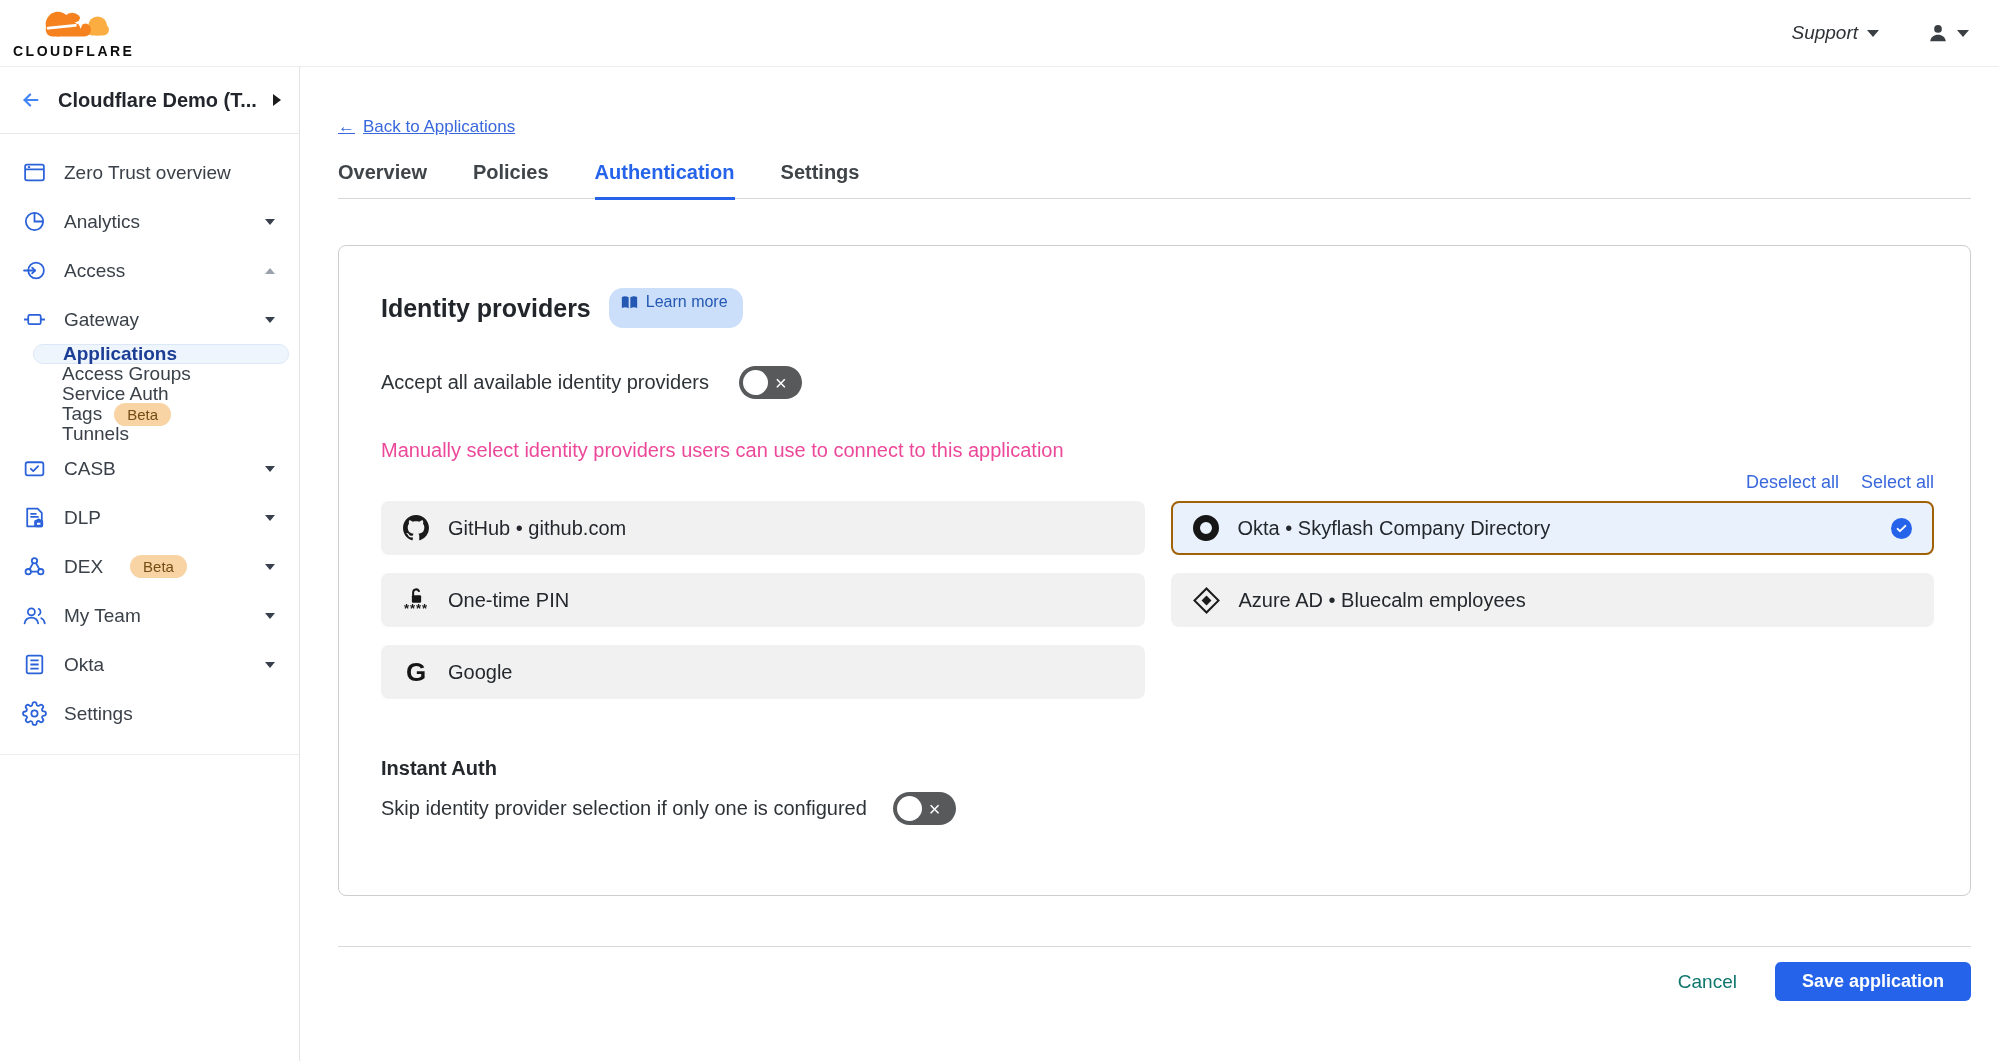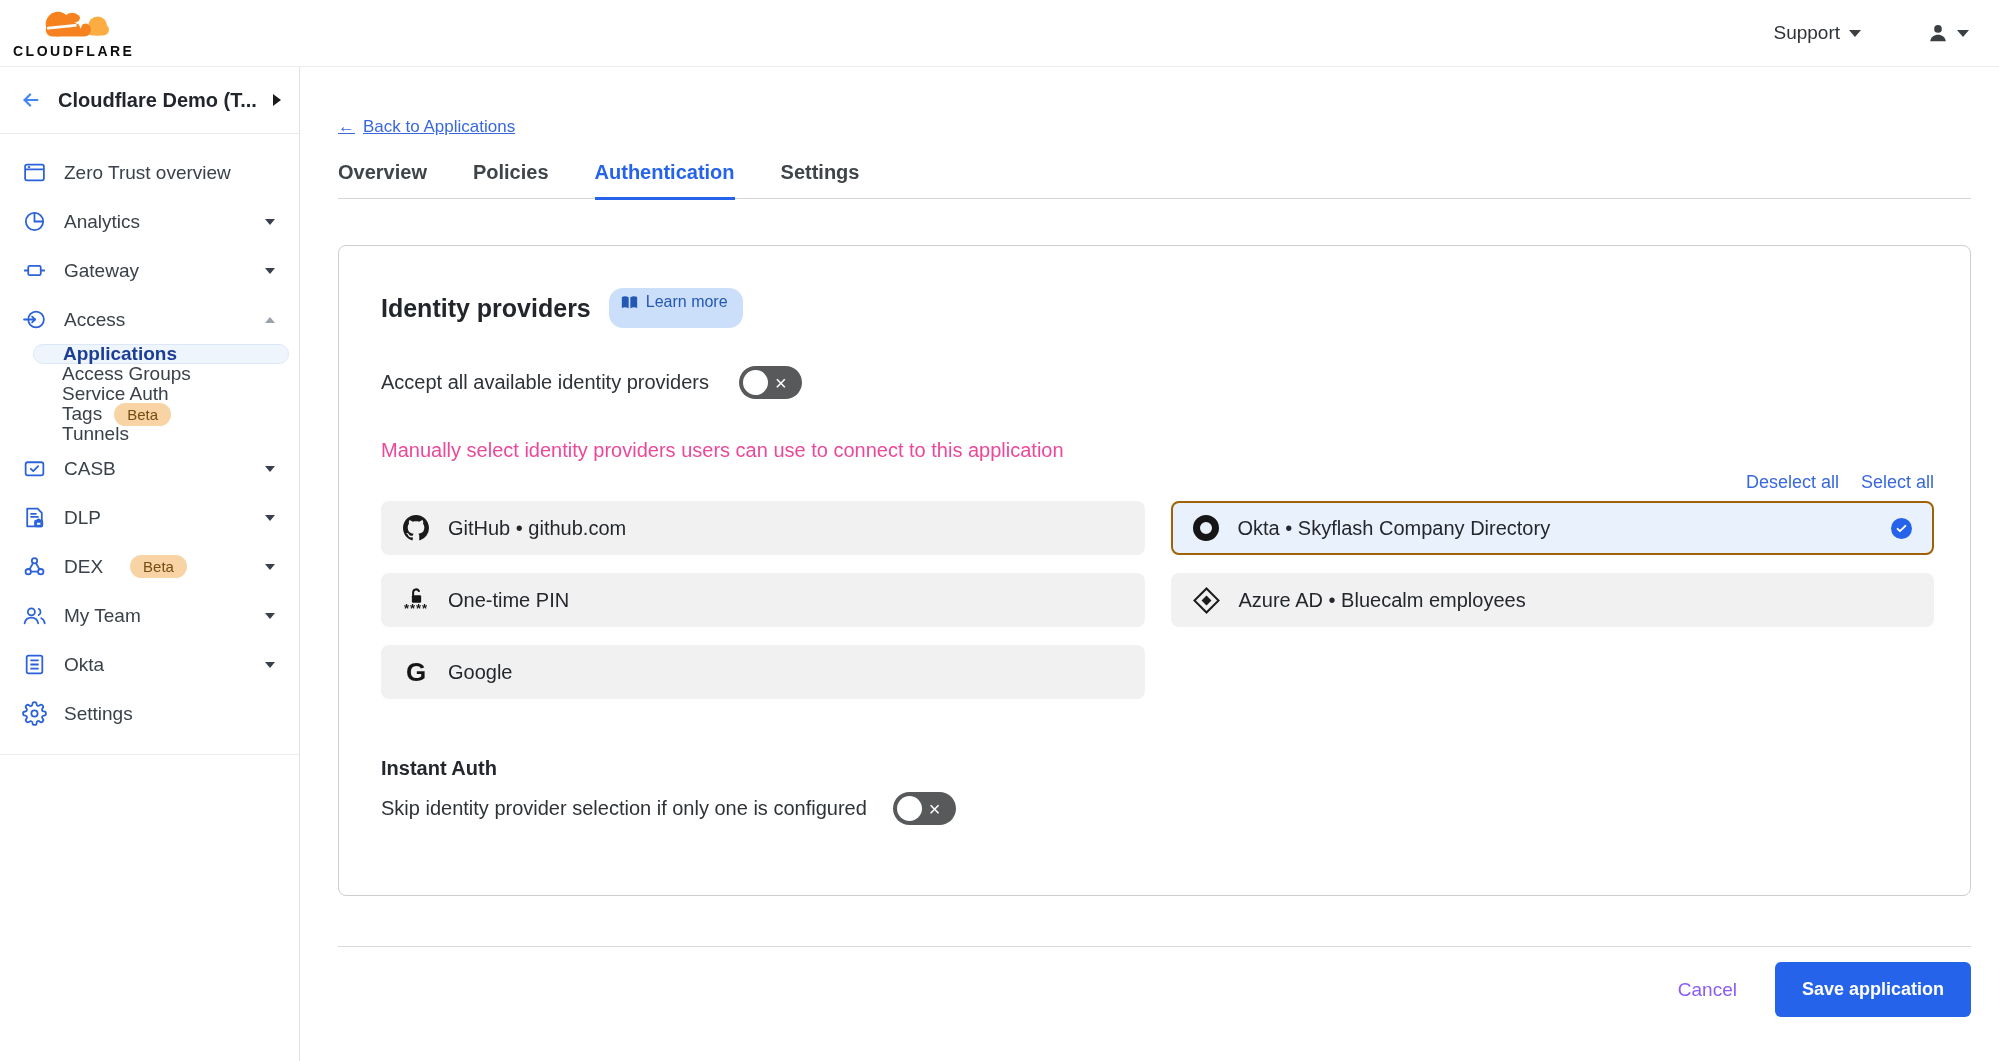--- a/index.html
+++ b/index.html
@@ -4,21 +4,21 @@
 <style>
   * { margin:0; padding:0; box-sizing:border-box; }
   html,body { width:1999px; height:1061px; overflow:hidden; background:#fff;
     font-family:"Liberation Sans", sans-serif; color:#23282e; }
 
   
   .topbar { height:67px; display:flex; align-items:center; justify-content:space-between;
     padding:0 30px 0 13px; border-bottom:1px solid #ededed; background:#fff; }
   .brand { display:flex; flex-direction:column; align-items:center; line-height:1; }
   .brand-text { font-size:14px; font-weight:700; letter-spacing:2.5px; color:#0d0d0d; margin-top:1px; }
-  .topbar-right { display:flex; align-items:center; gap:66px; }
+  .topbar-right { display:flex; align-items:center; gap:48px;font-style:italic; }
   .support { display:flex; align-items:center; gap:9px; font-size:19px; color:#2f3337; cursor:pointer; }
   .caret-dn { width:0; height:0; border:6px solid transparent; border-top:7px solid #3a3f44; margin-top:6px; }
   .user-menu { display:flex; align-items:center; gap:8px; cursor:pointer; }
 
   
   .shell { display:flex; height:994px; }
   .sidebar { width:300px; flex:0 0 300px; border-right:1px solid #e3e3e3; background:#fff; }
   .main { flex:1; padding:0 28px 0 38px; }
 
   
@@ -77,22 +77,22 @@
     line-height:8px; margin-top:1px; }
   .azure-d { width:19px; height:19px; border:2.5px solid #1c1c1c; transform:rotate(45deg);
     margin:0 4px; display:flex; align-items:center; justify-content:center; }
   .azure-d i { display:block; width:7px; height:7px; background:#1c1c1c; }
   .instant-title { margin-top:58px; font-size:20px; font-weight:700; color:#24282d; }
   .skip-row { display:flex; align-items:center; gap:26px; margin-top:12px; }
 
   
   .footer-divider { border-top:1px solid #d9d9d9; margin-top:50px; }
   .footer { margin-top:15px; display:flex; justify-content:flex-end; align-items:center; gap:38px; }
-  .cancel { font-size:19px; color:#8b5cf6; cursor:pointer; }
-  .save-btn { height:55px; padding:0 27px; background:#2563eb; border:none; border-radius:6px;
+  .cancel { font-size:19px; color:#0f766e; cursor:pointer; }
+  .save-btn { height:39px; padding:0 27px; background:#2563eb; border:none; border-radius:6px;
     color:#fff; font-size:18px; font-weight:600; font-family:"Liberation Sans",sans-serif; cursor:pointer; }
 
   svg { display:block; }
 </style>
 </head>
 <body>
 
 <div class="topbar">
   <div class="brand">
     <span>
@@ -158,39 +158,39 @@
             <circle cx="12" cy="12" r="8.3"></circle>
               <path d="M12 3.7V12h8.3"></path>
           </svg>
         </span>
         <span class="lbl">Analytics</span>
         <span class="nav-caret down"></span>
       </div>
 
       <div class="nav-item">
         <span>
-          <svg width="25" height="25" viewBox="0 0 24 24" fill="none" stroke="#2b62d9" stroke-width="1.7">
-            <rect x="6" y="7.5" width="12" height="9" rx="1.5"></rect>
-              <path d="M2 12h4M18 12h4"></path>
-          </svg>
-        </span>
-        <span class="lbl">Gateway</span>
-        <span class="nav-caret down"></span>
-      </div>
-
-      <div class="nav-item">
-        <span>
           <svg width="25" height="25" viewBox="0 0 24 24" fill="none" stroke="#2b62d9" stroke-width="1.7" stroke-linecap="round" stroke-linejoin="round">
             <circle cx="13.5" cy="12" r="7.5"></circle>
               <path d="M2 12h10.5"></path>
               <path d="M9.7 9.2l2.8 2.8-2.8 2.8"></path>
           </svg>
         </span>
         <span class="lbl">Access</span>
         <span class="nav-caret up"></span>
+      </div>
+
+      <div class="nav-item">
+        <span>
+          <svg width="25" height="25" viewBox="0 0 24 24" fill="none" stroke="#2b62d9" stroke-width="1.7">
+            <rect x="6" y="7.5" width="12" height="9" rx="1.5"></rect>
+              <path d="M2 12h4M18 12h4"></path>
+          </svg>
+        </span>
+        <span class="lbl">Gateway</span>
+        <span class="nav-caret down"></span>
       </div>
 
       <div class="sub-item active">
         <span>Applications</span>
       </div>
       <div class="sub-item">
         <span>Access Groups</span>
       </div>
       <div class="sub-item">
         <span>Service Auth</span>

